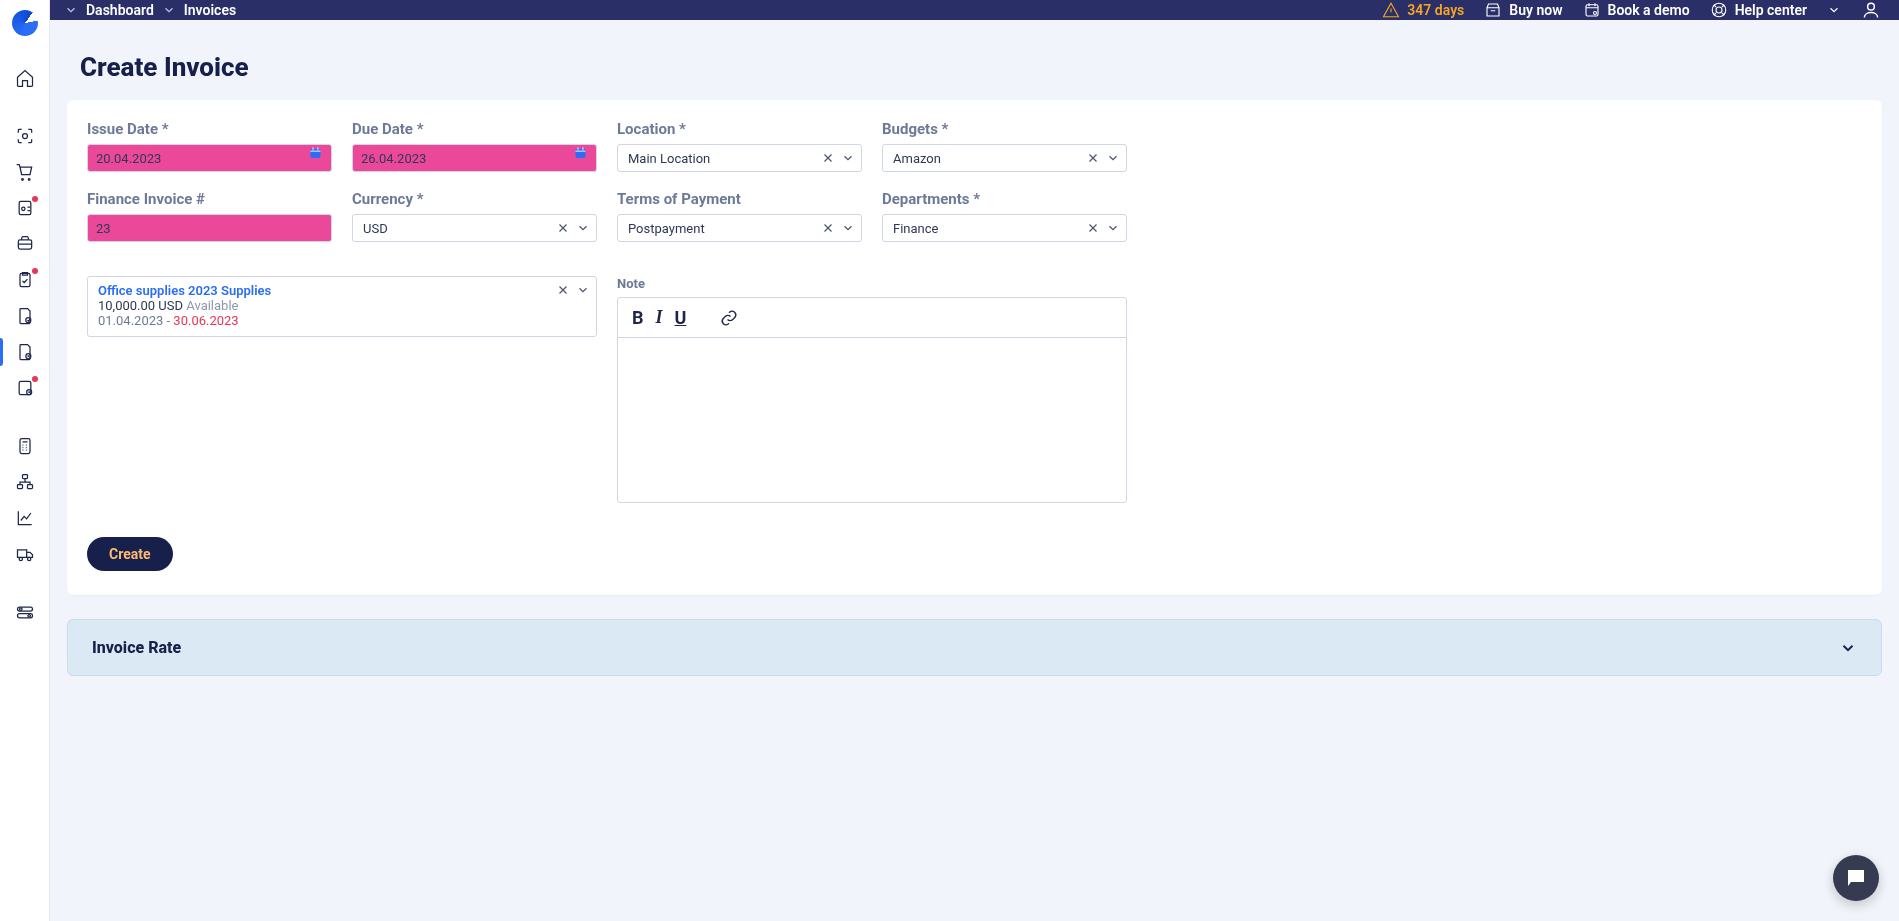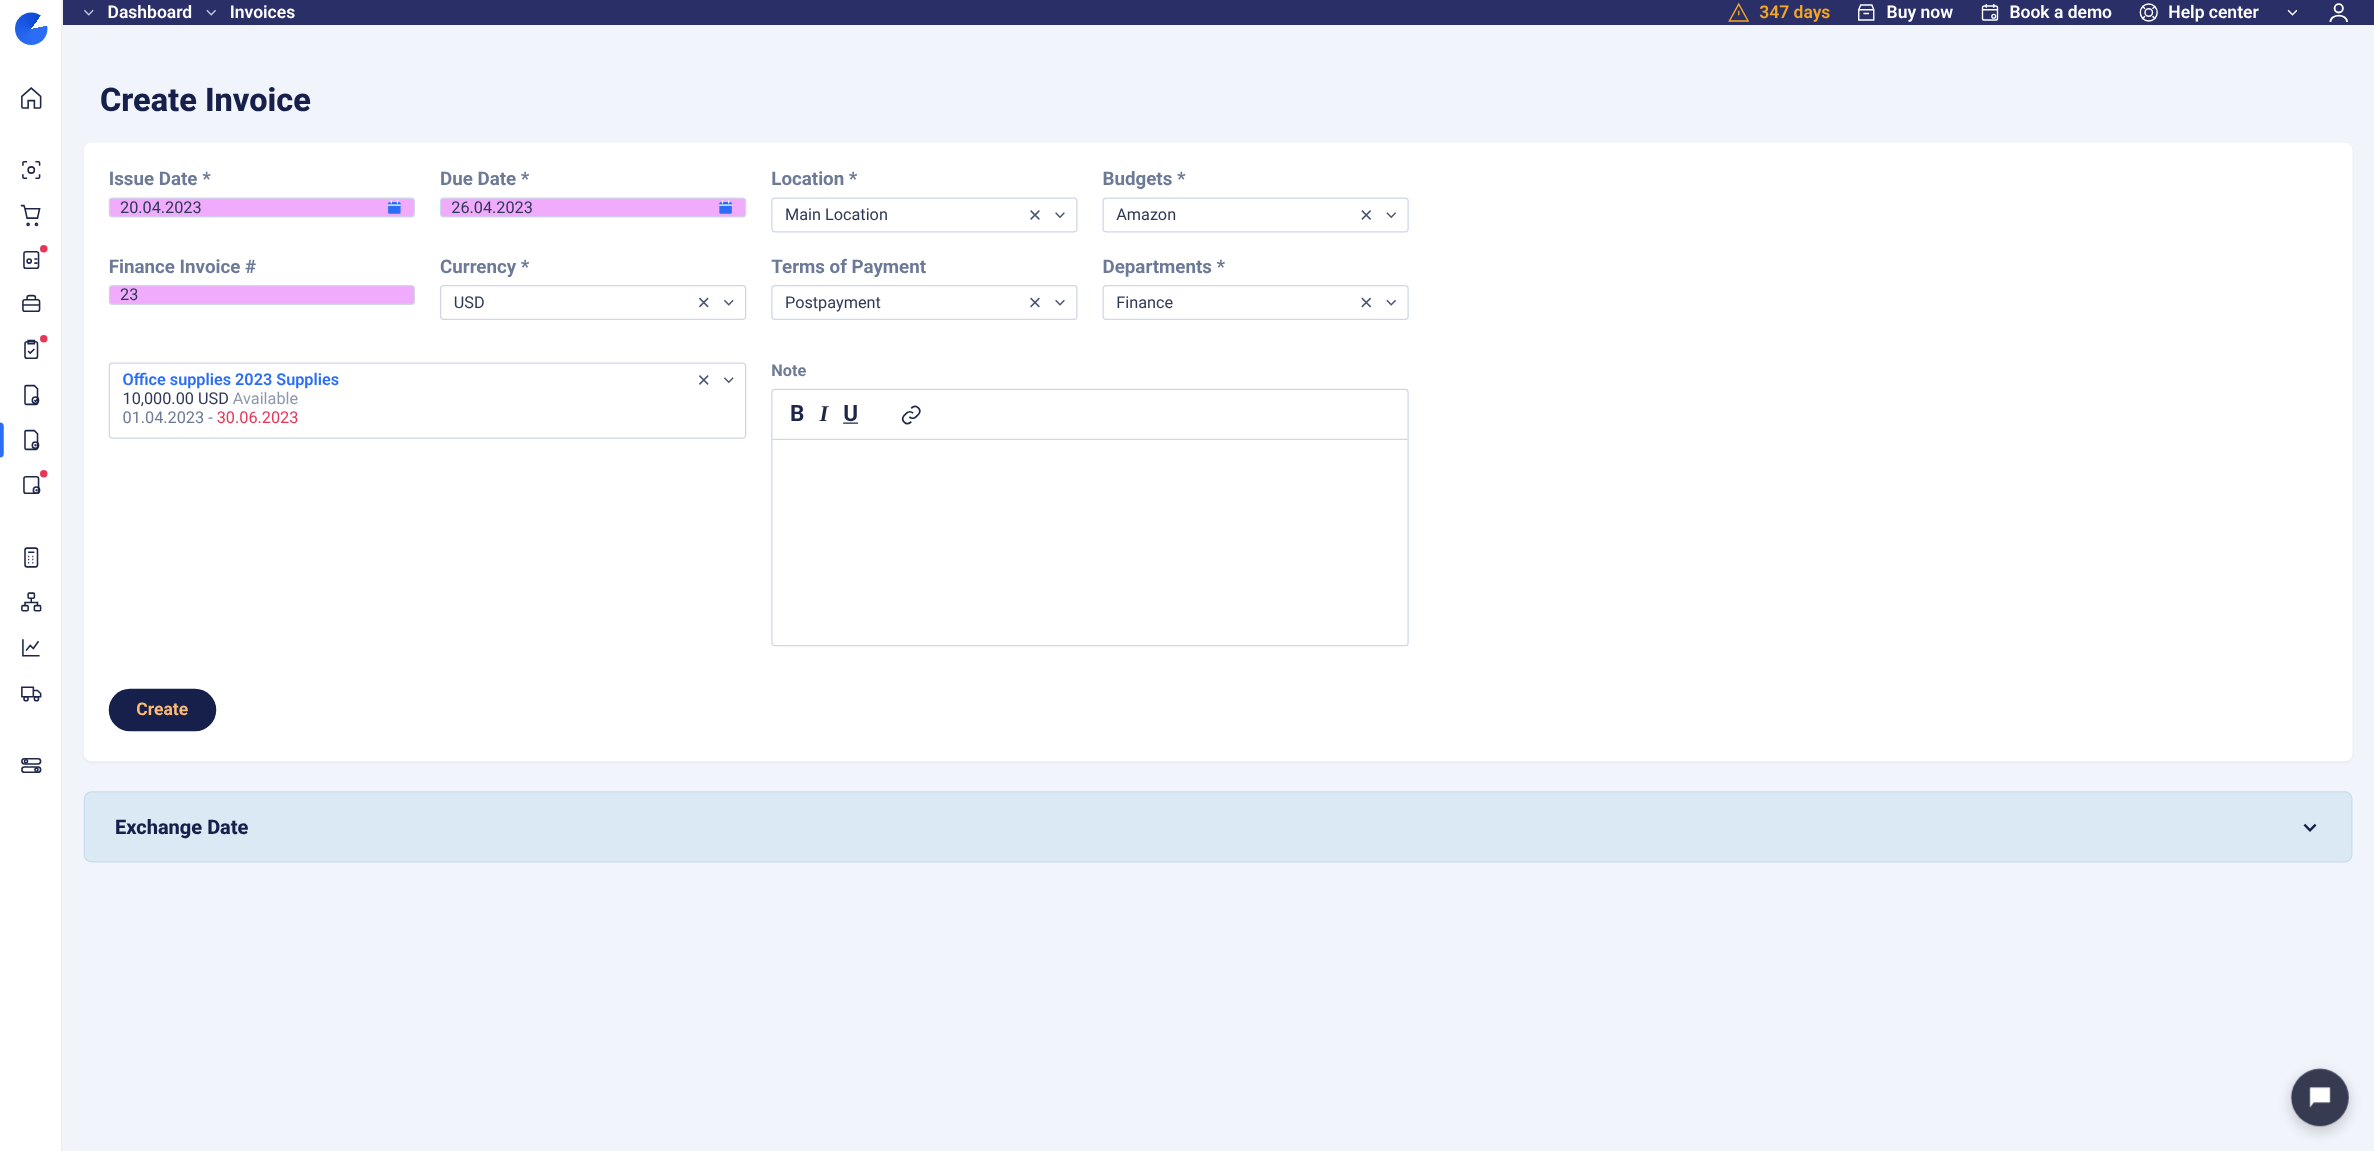--- a/index.html
+++ b/index.html
@@ -76,21 +76,20 @@
 
 .main {
   margin-left: 50px;
   padding-top: 28px;
 }
 .page-title {
   padding: 24px 0 18px 30px;
   font-size: 26px;
   font-weight: 800;
   color: #16204a;
-  margin-top: 14px;
 }
 .card {
   background: #fff;
   border-radius: 6px;
   margin: 0 17px;
   padding: 20px 20px 24px;
   box-shadow: 0 1px 2px rgba(20,30,60,.04);
 }
 .form-grid {
   display: grid;
@@ -99,26 +98,25 @@
   row-gap: 18px;
 }
 .field label {
   display: block;
   font-size: 15px;
   font-weight: 700;
   color: #6d7a97;
   margin-bottom: 6px;
 }
 .input {
-  height: 16px;
+  height: 28px;
   border: 1px solid #d0d6e6;
   border-radius: 3px;
-  background: #f0abfc;
-  display: flex;
-  align-items: center;
+  background: #ec4899;
+  display: flex;
   padding: 0 8px;
   font-size: 13px;
   color: #2f3956;
   position: relative;
 }
 .input input {
   border: none; outline: none;
   width: 100%;
   font-size: 13px;
   color: #2f3956;
@@ -526,21 +524,21 @@
           </div>
           <div class="note-body" contenteditable="true" style=""></div>
         </div>
       </div>
     </div>
 
     <button class="create-btn">Create</button>
   </div>
 
   <div class="exchange-panel">
-    <h3>Exchange Date</h3>
+    <h3>Invoice Rate</h3>
     <svg viewBox="0 0 24 24">
         <path d="M6 9l6 6 6-6"></path>
       </svg>
   </div>
 </main>
 
 <div class="chat-bubble">
   <svg viewBox="0 0 24 24">
       <path d="M4 4h16v12H7l-3 4z"></path>
     </svg>

